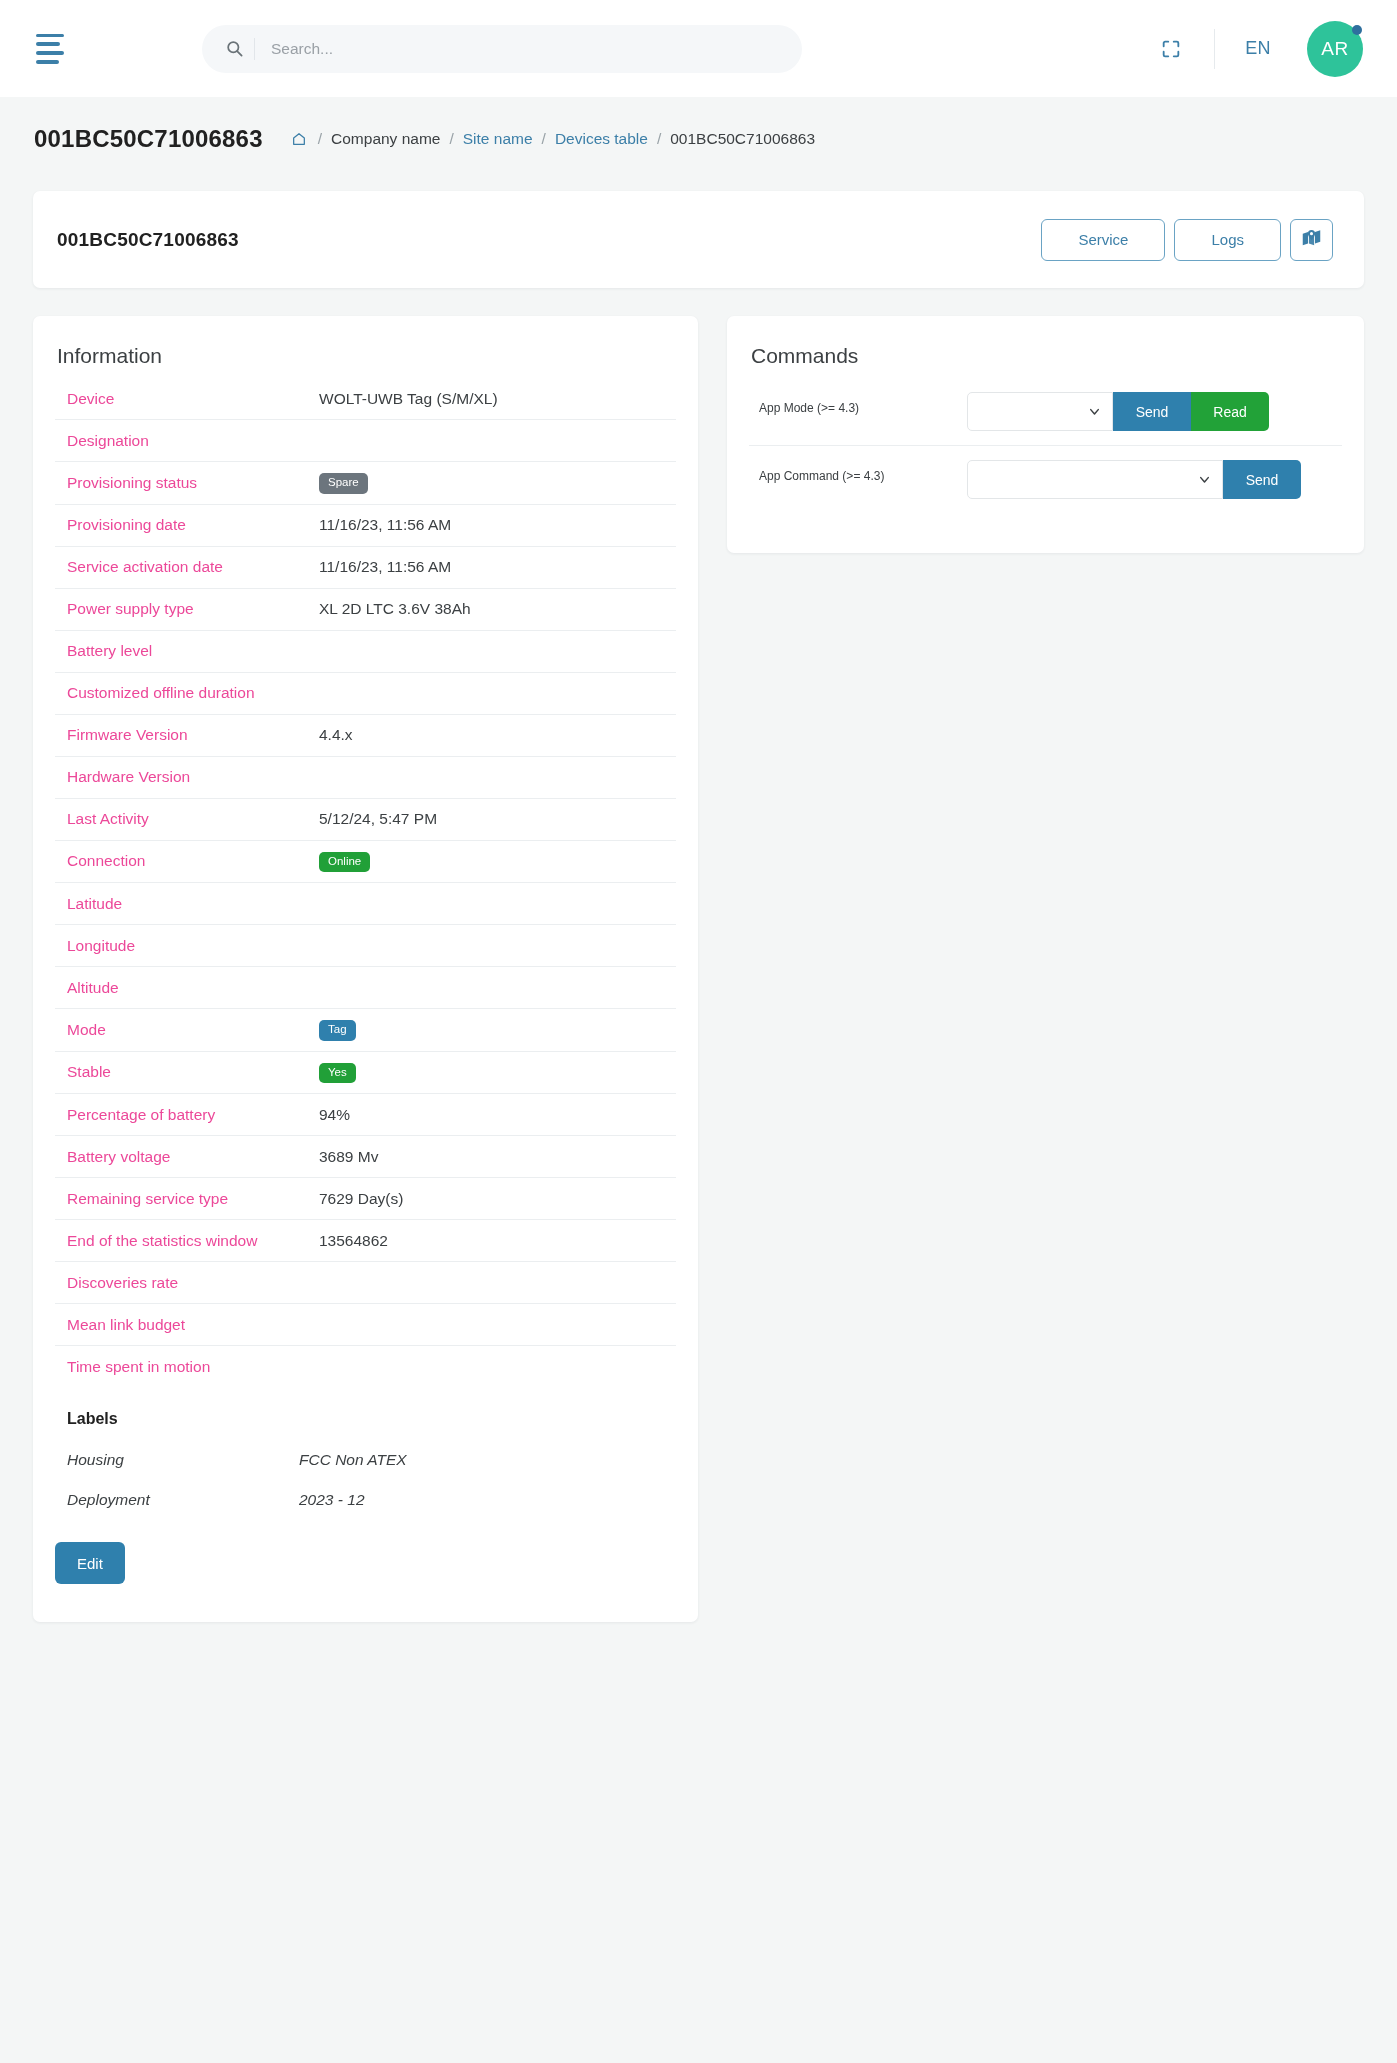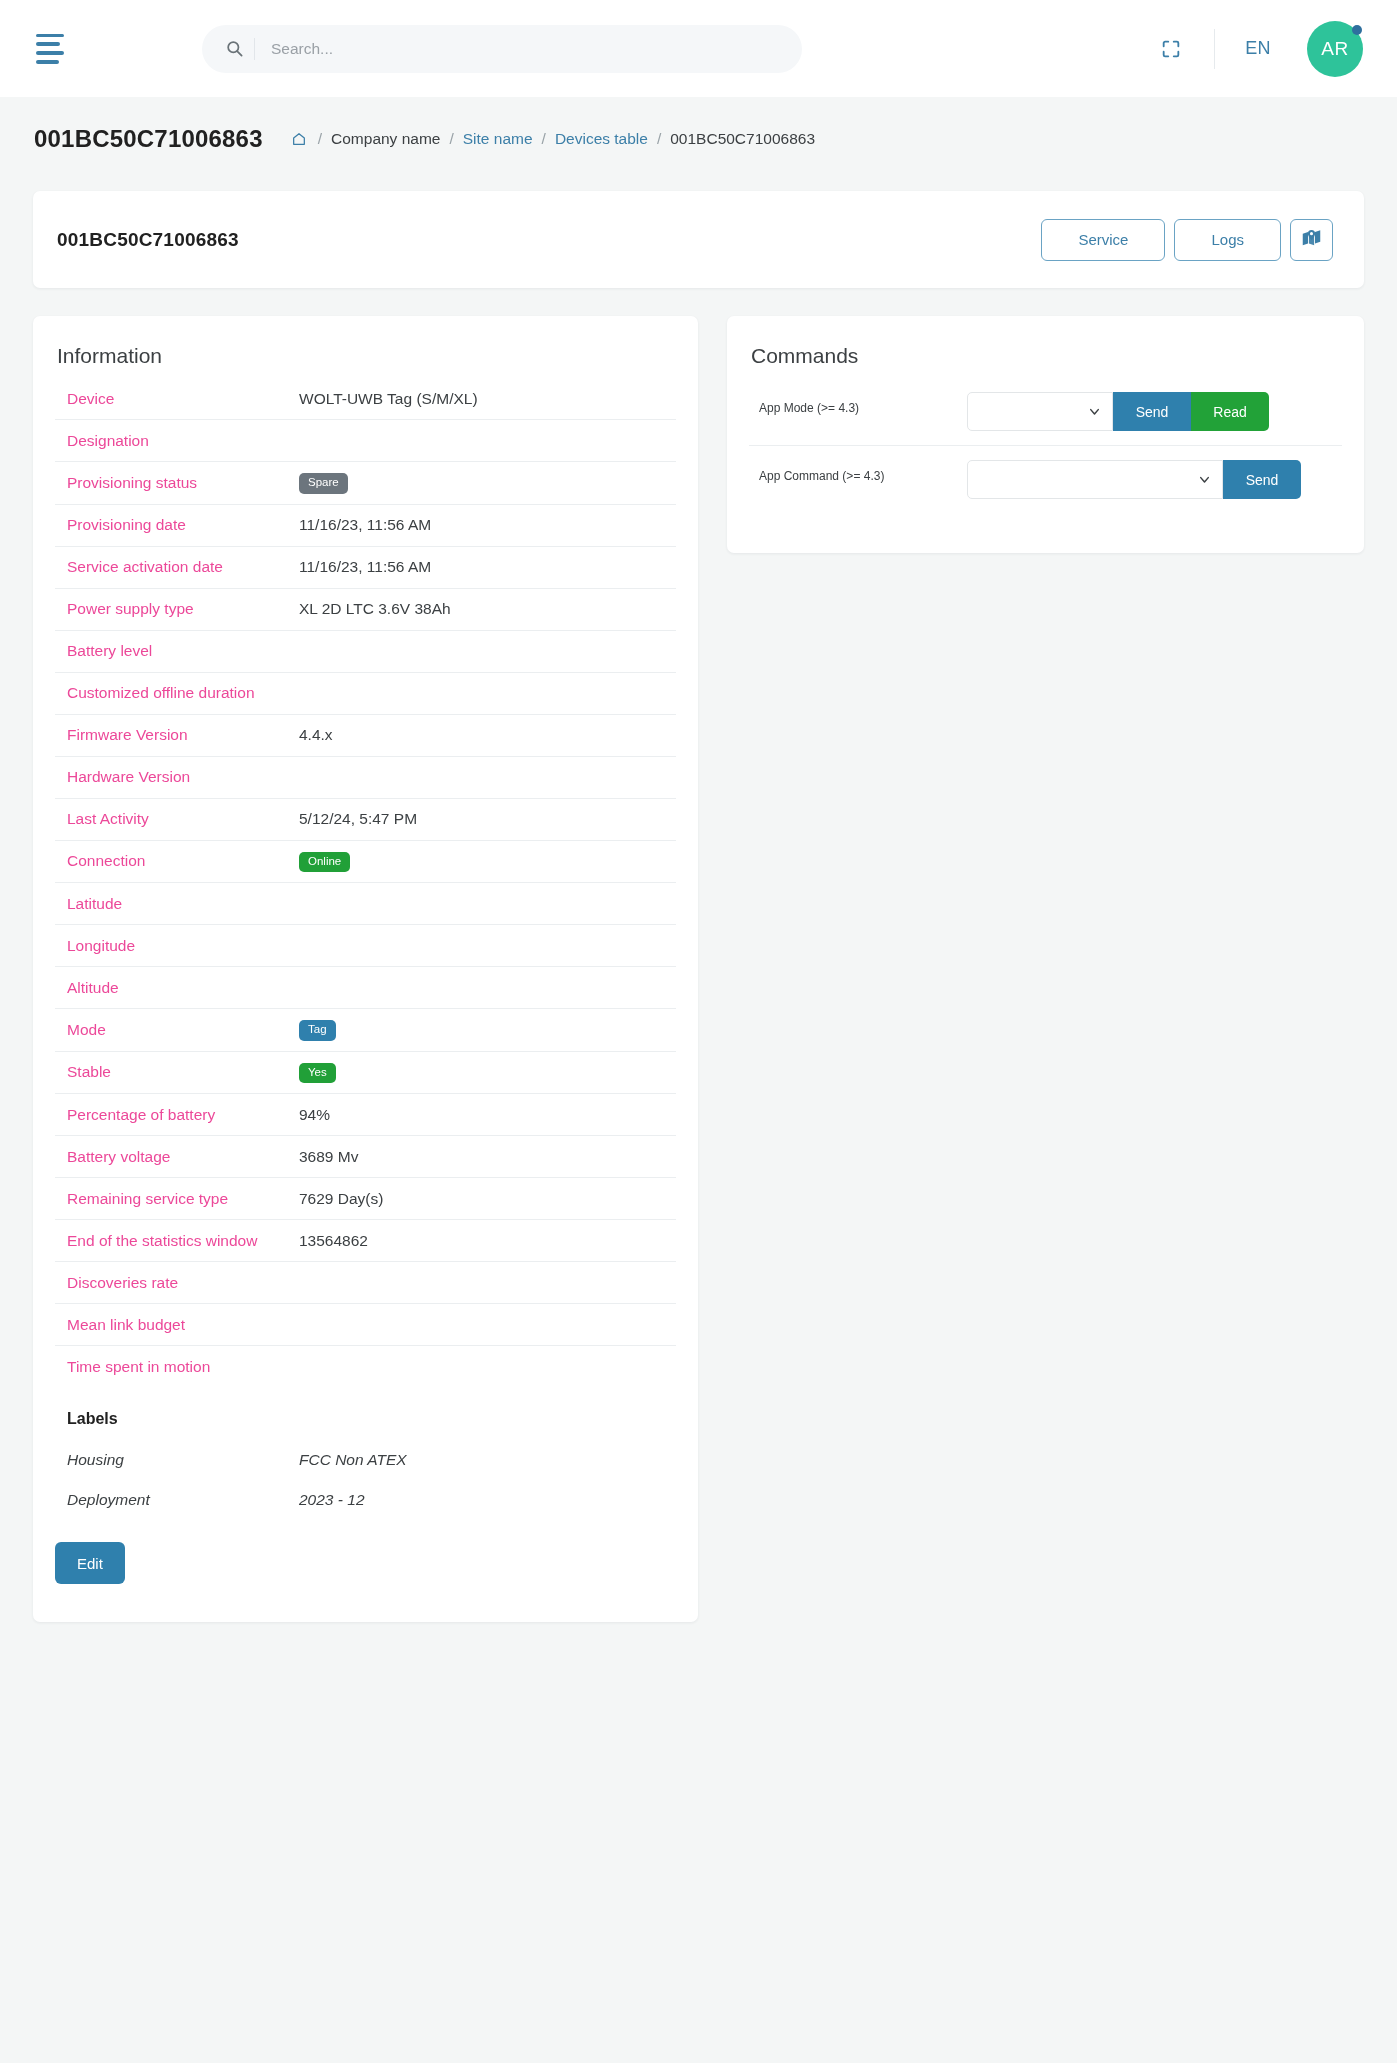--- a/index.html
+++ b/index.html
@@ -128,21 +128,21 @@
 
   .infotable { width: 100%; }
   .row {
     display: flex; align-items: center;
     min-height: 42px;
     padding: 10px 0 10px 12px;
     border-bottom: 1px solid #ebeef0;
   }
   .row:last-child { border-bottom: 0; }
   .row .k { width: 232px; font-size: 15.5px; color: #ec4899; }
-  .row .v { font-size: 15.5px; color: #3c4043; }
+  .row .v { font-size: 15.5px; color: #3c4043; margin-left: 20px; }
 
   .badge {
     display: inline-block;
     border-radius: 5px;
     color: #fff;
     font-size: 11.5px;
     padding: 4px 9px 5px 9px;
     line-height: 1;
   }
   .badge.gray  { background: #6c757d; }

